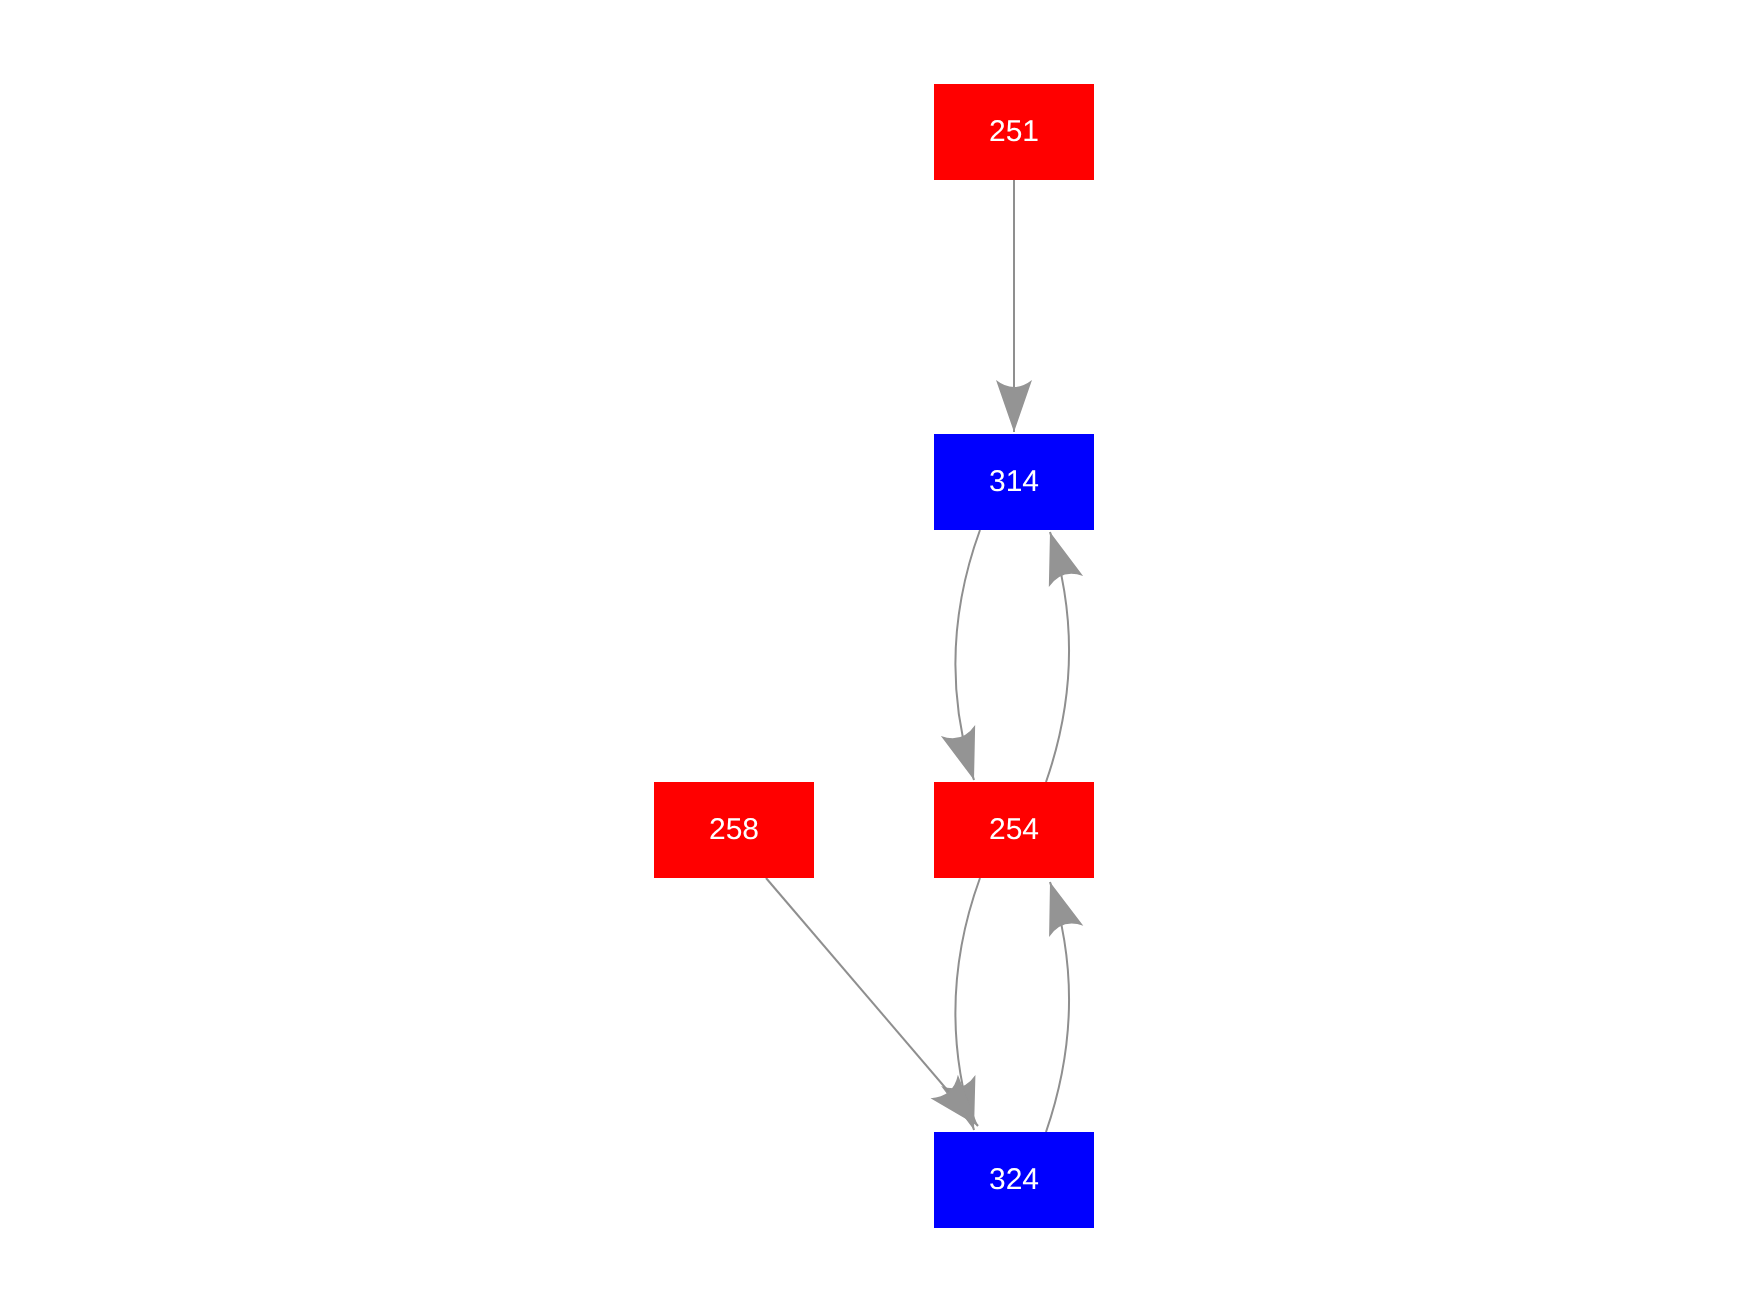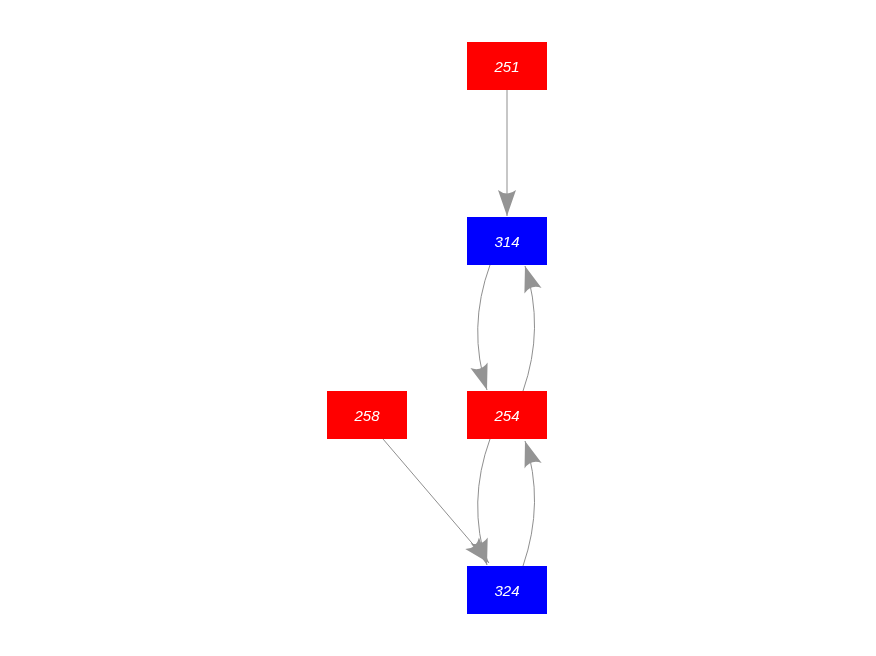--- a/index.html
+++ b/index.html
@@ -7,21 +7,20 @@
     padding: 0;
     background: #ffffff;
     font-family: "Liberation Sans", sans-serif;
   }
   .canvas-wrap {
     position: relative;
     width: 876px;
     height: 656px;
     background: #ffffff;
     overflow: hidden;
-    font-style: italic;
   }
   svg text {
     font-family: "Liberation Sans", sans-serif;
     font-weight: normal;
   }
 </style>
 </head>
 <body>
 
 <div class="canvas-wrap">

